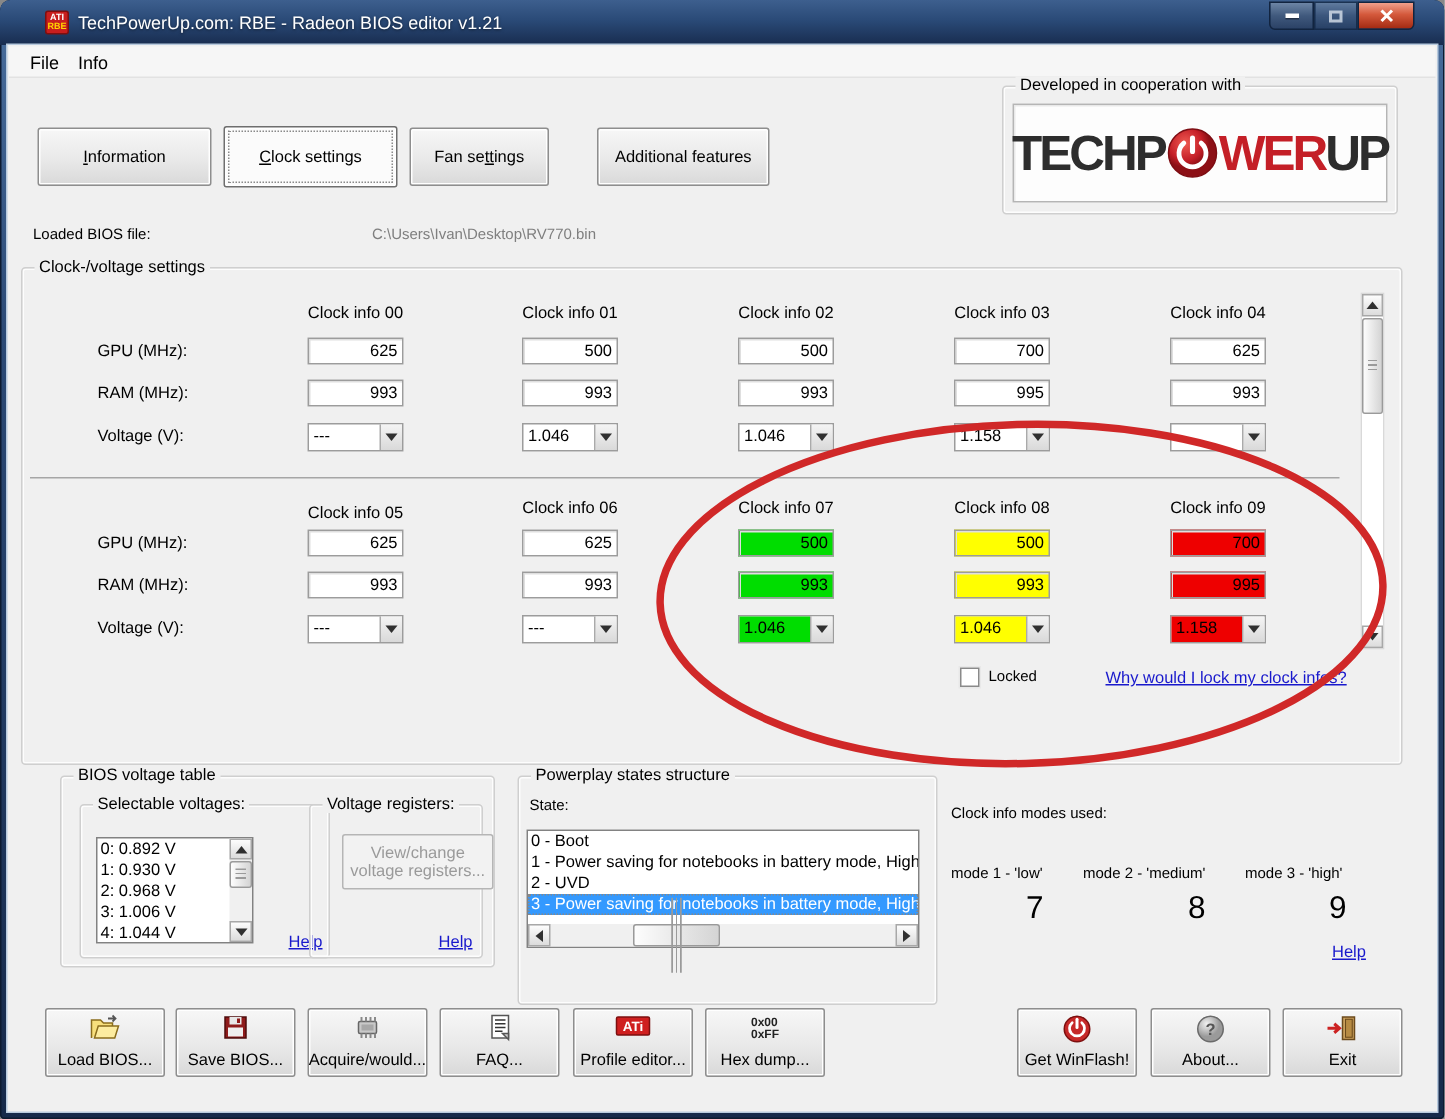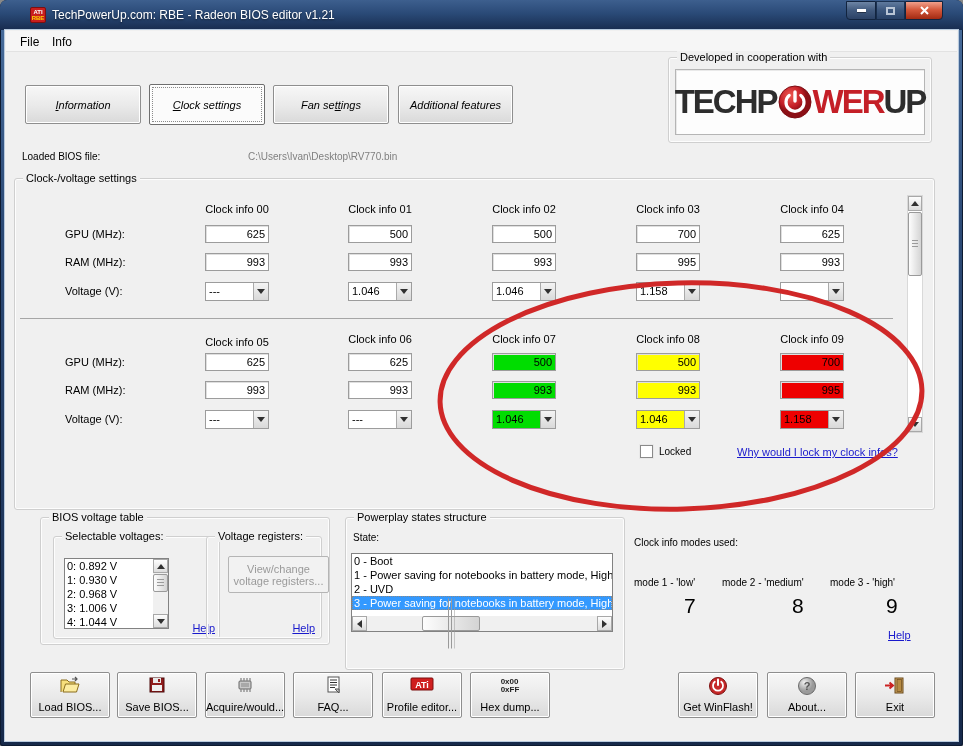--- a/index.html
+++ b/index.html
@@ -21,21 +21,21 @@
   .capbtn.close{left:905px;width:38px;border-radius:0 0 4px 0;background:linear-gradient(180deg,#f0a08c 0%,#d4593c 45%,#a32a12 100%);}
   .glyph-min{width:9px;height:3px;background:#fff;box-shadow:0 1px 0 #0006;}
   .glyph-max{width:9px;height:8px;border:2px solid #e8eef5;}
 
   
   .menubar{position:absolute;left:6px;top:31px;width:951px;height:21px;background:#f6f6f6;border-bottom:1px solid #e2e2e2;}
   .menu-item{position:absolute;top:3px;font-size:12px;color:#000;padding:1px 4px;}
 
   
   .btn{background:linear-gradient(180deg,#f7f7f7 0%,#e9e9e9 55%,#d9d9d9 100%);border:1px solid #8e8e8e;border-radius:2px;box-shadow:0 0 0 1px #fff inset;display:flex;align-items:center;justify-content:center;font-size:11px;color:#000;}
-  .tabbtn{height:39px;font-style:italic;}
+  .tabbtn{height:39px;}
   .tabbtn.active{background:#fbfbfb;border-color:#6e6e6e;outline:1px dotted #8a8a8a;outline-offset:-4px;}
   .accel{text-decoration:underline;}
 
   
   .groupbox{position:absolute;border:1px solid #cfcfcf;border-radius:3px;box-shadow:0 0 0 1px #fdfdfd inset;}
   .grouplabel{position:absolute;top:-7px;left:8px;background:#f0f0f0;padding:0 3px;font-size:11px;color:#000;white-space:nowrap;}
 
   
   .field{position:absolute;width:64px;height:18px;background:#fff;border:1px solid #9c9c9c;box-shadow:1px 1px 0 #dfdfdf inset;font-size:11px;text-align:right;padding:2px 3px 0 0;color:#000;}
   .combo{position:absolute;width:64px;height:19px;background:#fff;border:1px solid #9c9c9c;display:flex;}
@@ -111,21 +111,21 @@
     <div class="menu-item" style="left:10px;">File</div>
     <div class="menu-item" style="left:42px;">Info</div>
   </div>
 
   <div class="btn tabbtn abs" style="left:25px;top:85px;width:116px;">
     <span><span></span><span class="accel">I</span><span>nformation</span></span>
   </div>
   <div class="btn tabbtn active abs" style="left:149px;top:84px;width:116px;height:41px;">
     <span><span></span><span class="accel">C</span><span>lock settings</span></span>
   </div>
-  <div class="btn tabbtn abs" style="left:273px;top:85px;width:116px;">
+  <div class="btn tabbtn abs" style="left:273px;top:85px;width:93px;">
     <span><span>Fan se</span><span class="accel">tt</span><span>ings</span></span>
   </div>
   <div class="btn tabbtn abs" style="left:398px;top:85px;width:115px;">
     <span><span>Additional features</span><span class="accel"></span><span></span></span>
   </div>
 
   <div class="groupbox" style="left:668px;top:57px;width:264px;height:86px;">
     <div class="grouplabel">Developed in cooperation with</div>
     <div class="logo-panel" style="left:6px;top:11px;width:250px;height:66px;">
       <div class="logo-row">

